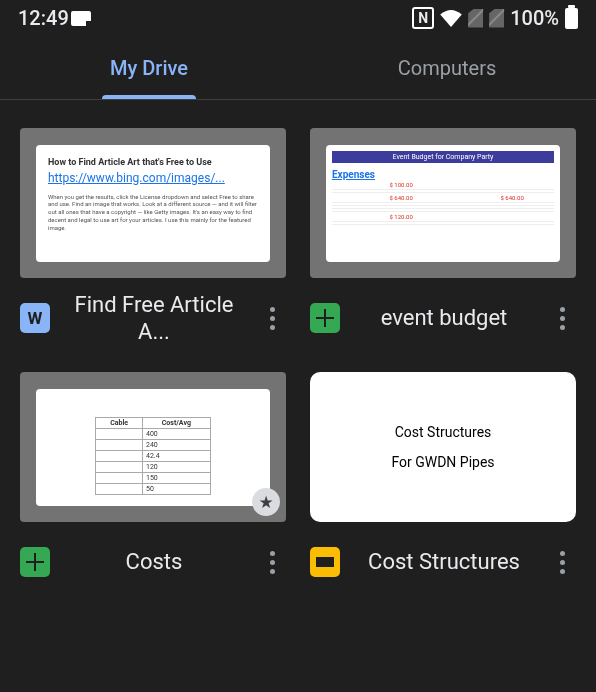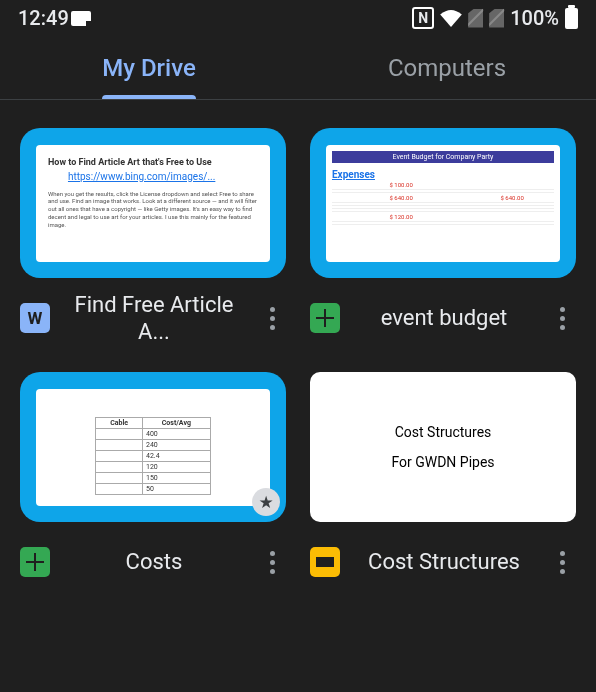--- a/index.html
+++ b/index.html
@@ -99,21 +99,21 @@
     .tabs {
       display: flex;
       height: 64px;
       border-bottom: 1px solid #3c4043;
     }
     .tab {
       flex: 1;
       display: flex;
       align-items: center;
       justify-content: center;
-      font-size: 24px;
+      font-size: 20px;
       color: #9aa0a6;
       position: relative;
       cursor: pointer;
     }
     .tab.active {
       color: #8ab4f8;
       font-weight: 500;
     }
     .tab.active::after {
       content: "";
@@ -130,22 +130,22 @@
       gap: 24px;
       padding: 28px 20px;
     }
     .file-item {
       display: flex;
       flex-direction: column;
     }
     .thumb {
       width: 100%;
       height: 150px;
-      background: #0ea5e9;
-      border-radius: 20px;
+      background: #737373;
+      border-radius: 4px;
       display: flex;
       align-items: center;
       justify-content: center;
       overflow: hidden;
       position: relative;
     }
     .thumb-inner {
       width: 88%;
       height: 78%;
       background: #fff;
@@ -157,24 +157,23 @@
       position: relative;
     }
     .thumb-doc-title {
       font-weight: bold;
       font-size: 9px;
       margin-bottom: 4px;
     }
     .thumb-doc-link {
       color: #1a73e8;
       text-decoration: underline;
-      font-size: 10px;
+      font-size: 12px;
       display: block;
       margin-top: 4px;
-      margin-left: 20px;
     }
     .thumb-doc-para {
       font-size: 6px;
       color: #555;
       margin-top: 8px;
       line-height: 1.3;
     }
     .thumb-sheet-header {
       background: #3c3c9c;
       color: #fff;

